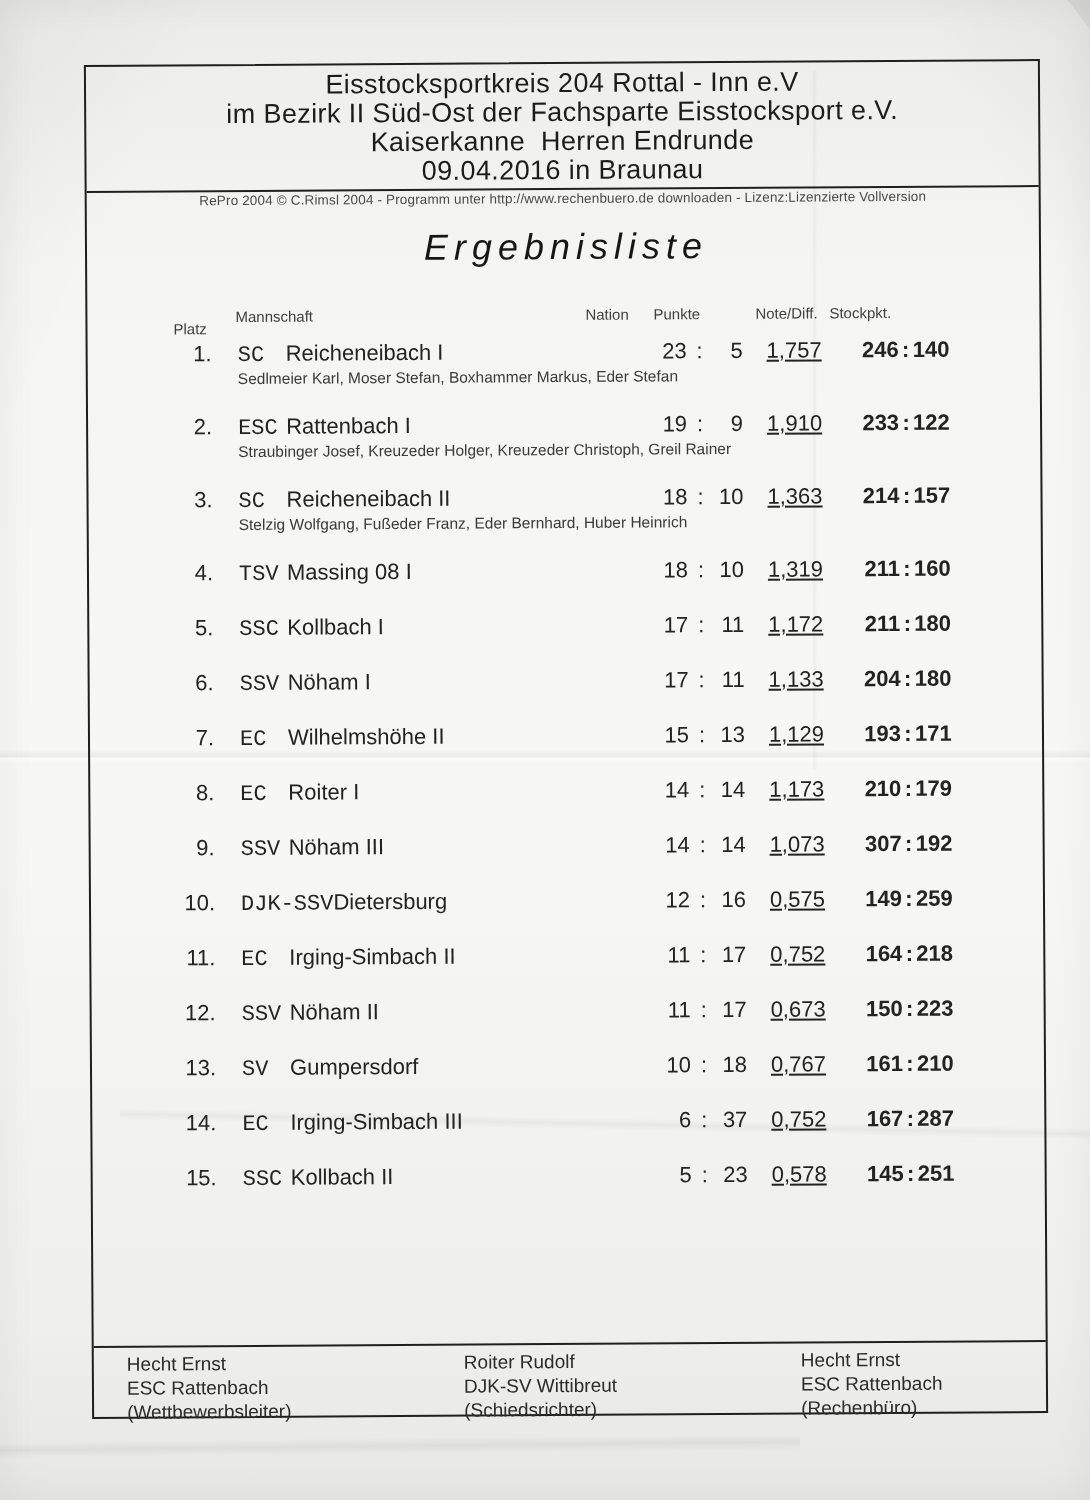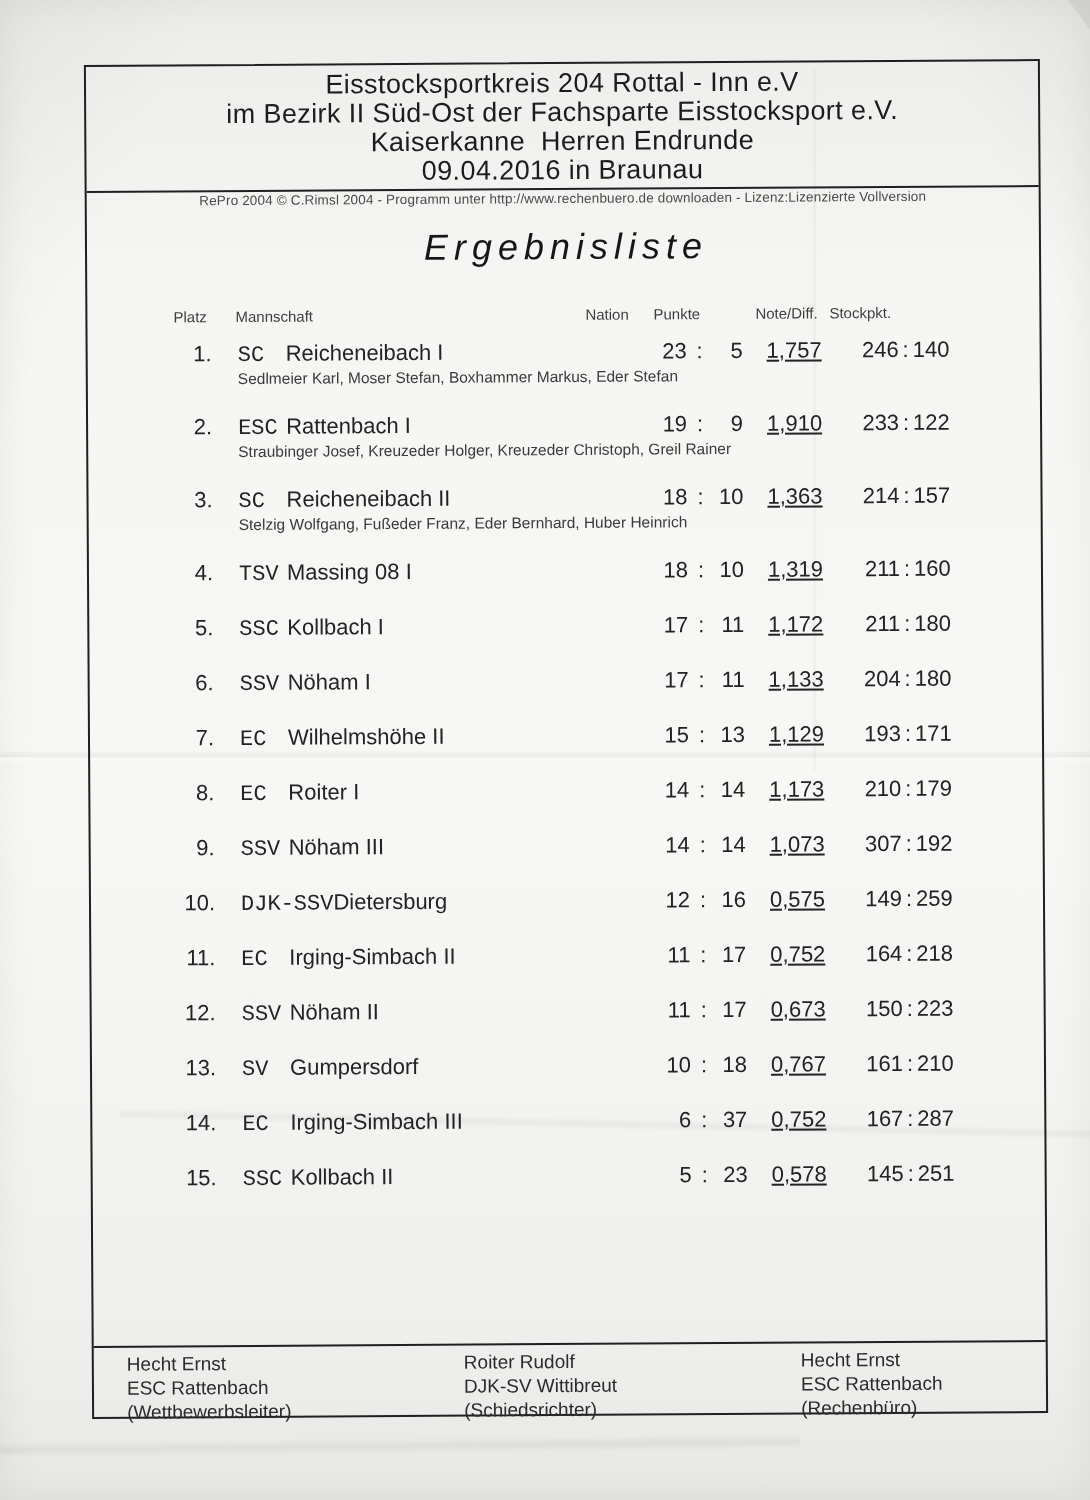--- a/index.html
+++ b/index.html
@@ -41,36 +41,36 @@
   }
   .doc-title {
     position:absolute; left:0; right:0; top:162px; margin:0; text-align:center;
     font-style:italic; font-weight:500; font-size:36px; letter-spacing:6px;
     padding-left:6px; color:#161616;
   }
 
   .table { position:absolute; left:83px; top:236px; width:775px; }
   .thead { position:relative; height:39px; font-size:15px; color:#3e3e3e; }
   .thead span { position:absolute; top:6px; white-space:nowrap; }
-  .th-platz { left:3px; }  .th-mann { left:65px; }  .th-nation { left:415px; }
+  .th-platz { left:3px;margin-top:12px; }  .th-mann { left:65px; }  .th-nation { left:415px; }
   .th-punkte { left:483px; } .th-note { left:585px; } .th-stock { left:659px; }
 
   .row { display:flex; align-items:flex-start; font-size:22px; line-height:26px; color:#232323; height:55px; }
   .row-wrap.with-players .row { height:auto; }
   .row-wrap { height:55px; }
   .row-wrap.with-players { height:73px; }
   .c-rank { width:41px; text-align:right; flex:none; }
   .c-team { width:375px; margin-left:26px; flex:none; white-space:nowrap; }
   .team-code { display:inline-block; min-width:48px;font-family:Liberation Mono, monospace; }
   .c-punkte { width:130px; display:flex; flex:none; }
   .c-punkte .s1 { width:74px; text-align:right; }
   .c-punkte .sep { width:26px; text-align:center; }
   .c-punkte .s2 { width:30px; text-align:right; }
   .c-note { width:90px; text-align:right; padding-right:11px; box-sizing:border-box; flex:none;text-decoration:underline; }
-  .c-stock { width:113px; display:flex; flex:none; }
+  .c-stock { width:113px; display:flex; flex:none;font-weight:bold; }
   .c-stock .s1 { width:66px; text-align:right; }
   .c-stock .sep { width:14px; text-align:center; }
   .c-stock .s2 { width:33px; text-align:left; }
   .players { margin:1px 0 0 67px; font-size:15.5px; line-height:18px; color:#3a3a3a; white-space:nowrap; }
 
   .officials {
     position:absolute; left:0; right:0; bottom:0; height:64px;
     border-top:2px solid #1f1f1f; display:flex; padding:5px 0 0 33px;
   }
   .official { width:337px; flex:none; font-size:19px; line-height:24px; color:#2b2b2b; }

